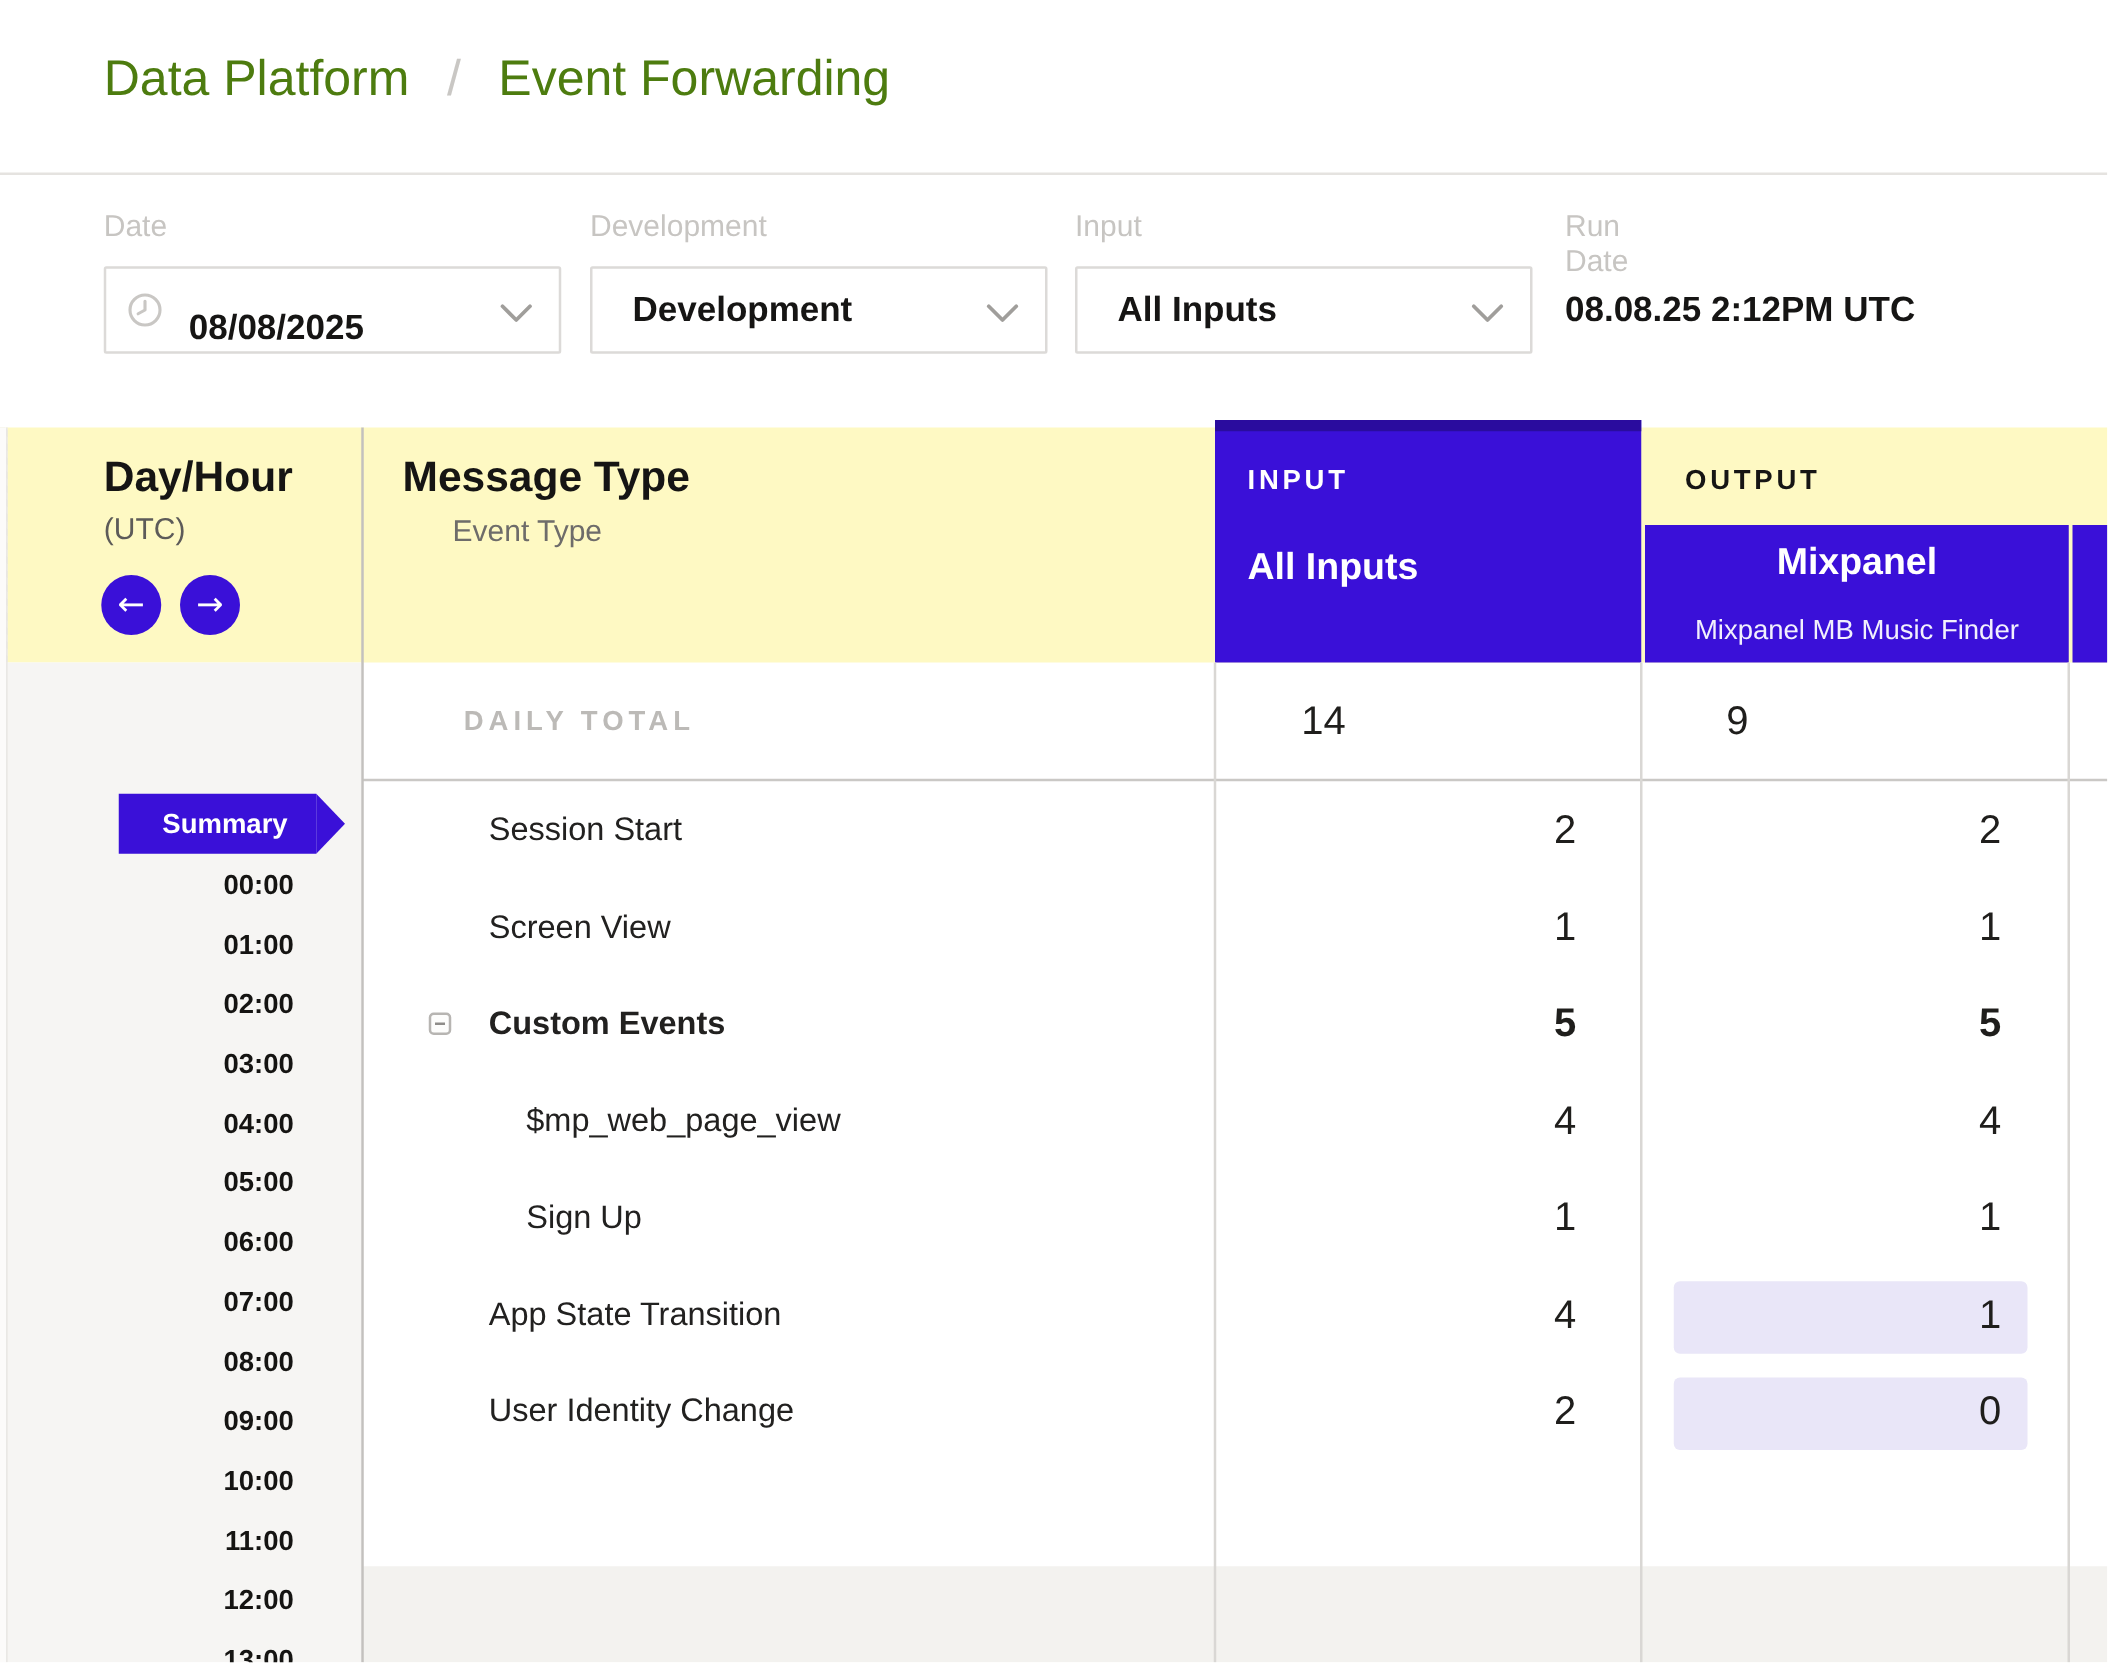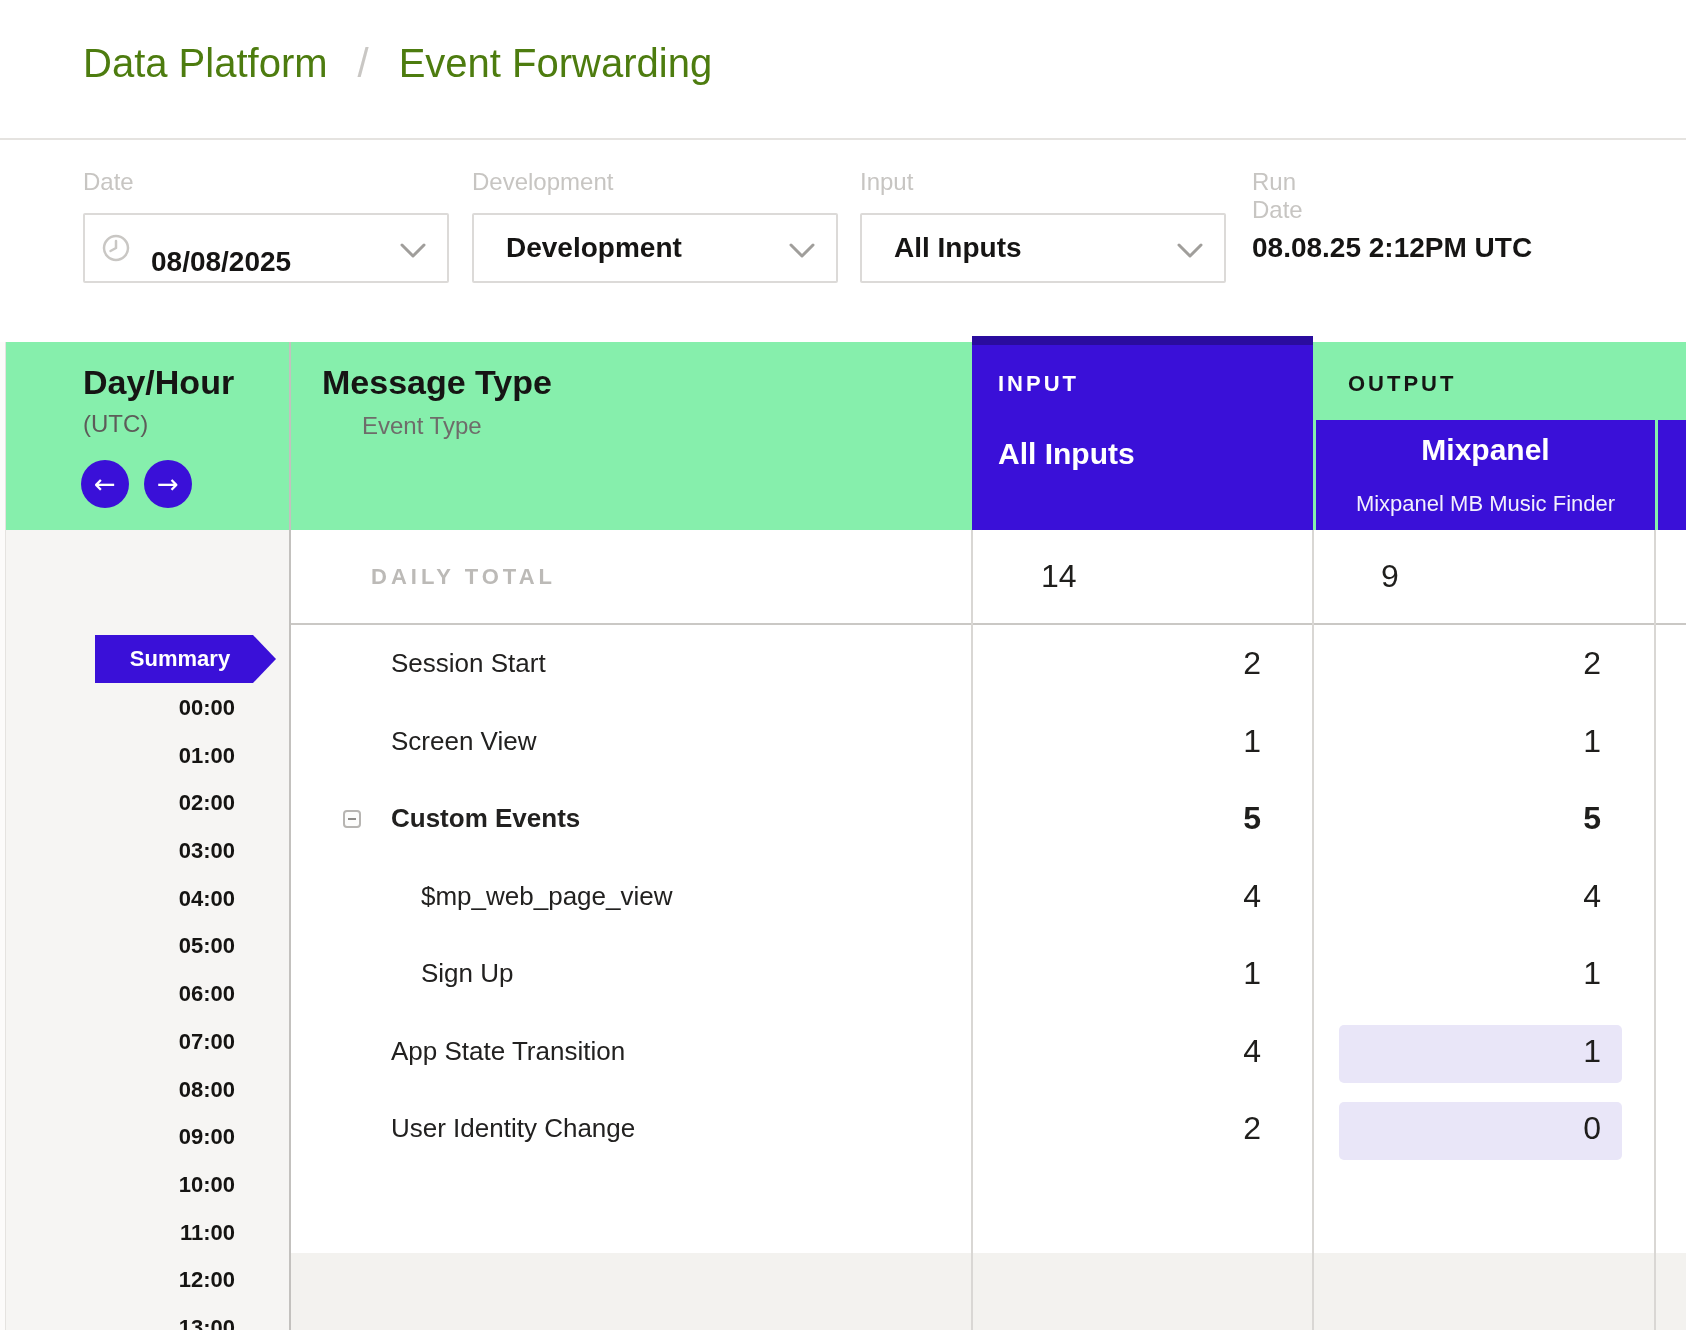--- a/index.html
+++ b/index.html
@@ -29,21 +29,21 @@
     display:flex; align-items:center; cursor:pointer;
   }
   .fval { font-size:28px; font-weight:700; color:#161514; margin-left:32px; }
   .fg-date .fval { margin-left:20px;margin-top:28px; }
   .clock { margin-left:16px; flex:0 0 auto; }
   .chev { position:absolute; right:20px; top:28px; }
   .runval { position:absolute; top:73px; left:0; height:70px; display:flex; align-items:center;
             font-size:28px; font-weight:700; color:#161514; white-space:nowrap; }
 
   
-  .thead { position:absolute; top:342px; left:0; width:100%; height:188px; background:#86efac; }
+  .thead { position:absolute; top:342px; left:0; width:100%; height:188px; background:#fef9c3; }
   .hatch { position:absolute; left:0; top:0; width:6px; height:100%;
            background:repeating-linear-gradient(45deg,#f7f6f4 0 4px,#eceae7 4px 8px); }
   .dh-title { position:absolute; left:83px; top:20px; font-size:34px; font-weight:700; color:#161514; line-height:40px;}
   .dh-sub   { position:absolute; left:83px; top:66px; font-size:24px; color:#5d5b59; line-height:32px;}
   .navbtn {
     position:absolute; top:118px; width:48px; height:48px; border-radius:50%;
     background:#3a10d8; color:#fff; border:none; cursor:pointer;
     font-family:"DejaVu Sans", sans-serif; font-size:26px; line-height:46px; text-align:center; padding:0;
   }
   .nav-prev { left:81px; } .nav-next { left:144px; }

